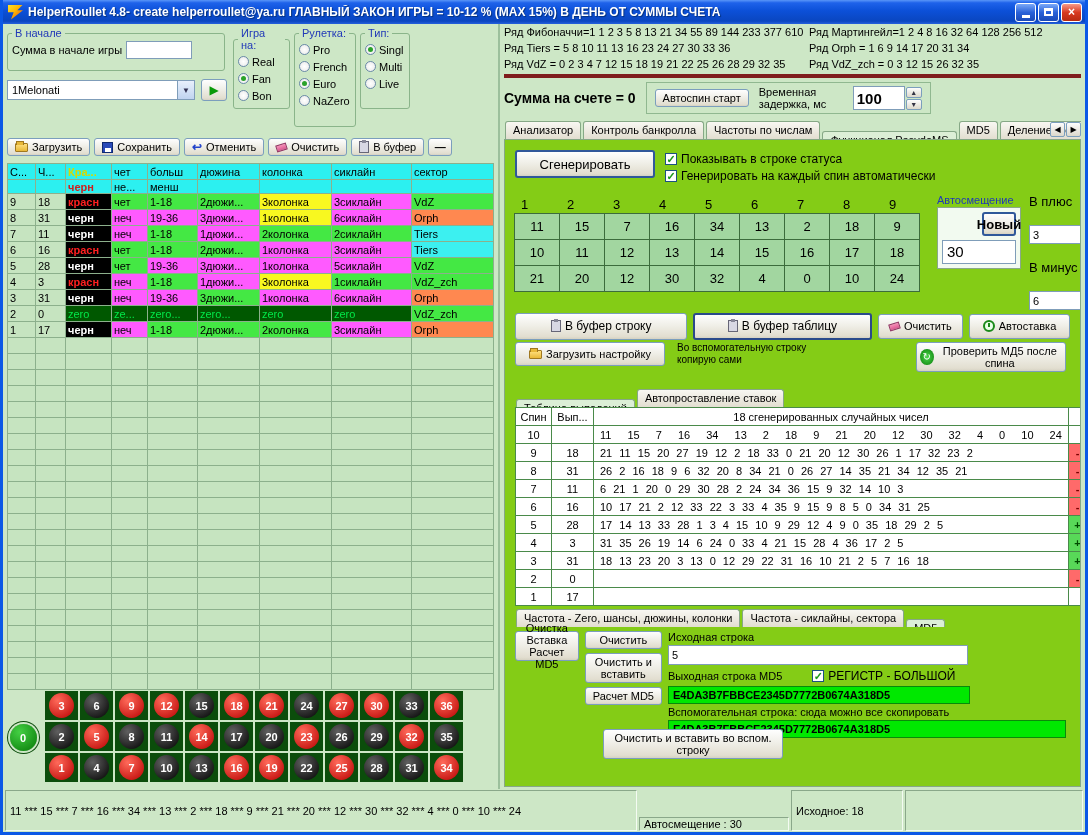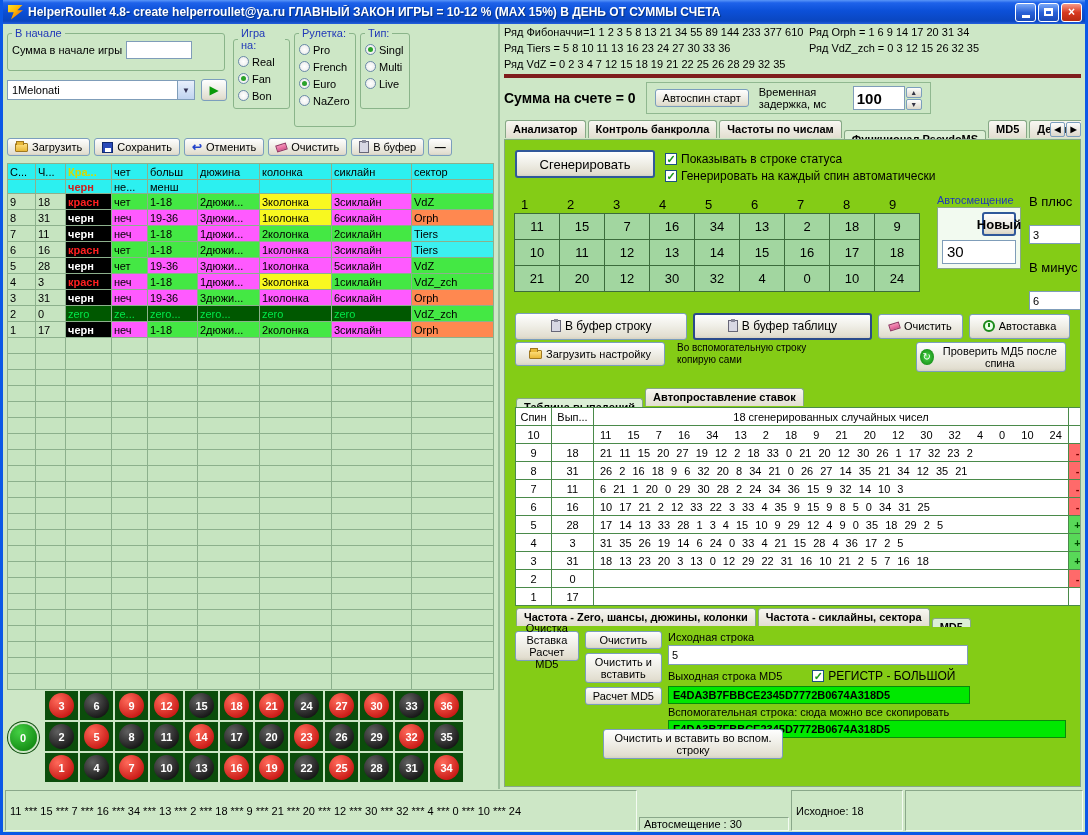--- a/index.html
+++ b/index.html
@@ -84,21 +84,21 @@
 .series-col:last-child{width:auto;flex:1;}
 .series-line{height:16px;white-space:nowrap;overflow:hidden;}
 .account-row{flex:0 0 40px;display:flex;align-items:center;gap:10px;padding:2px 0;}
 .balance{font-size:14px;font-weight:bold;}
 .acc-frame{border:1px solid #90b890;display:flex;align-items:center;gap:10px;padding:3px 8px;}
 .delay-label{width:84px;font-size:11px;line-height:12px;}
 .spinner{display:flex;align-items:center;}
 .spin-input{width:52px;height:24px;font-size:15px;font-weight:bold;text-align:left;}
 .spin-arrows{display:flex;flex-direction:column;gap:1px;margin-left:1px;}
 .sarr{width:16px;height:11px;font-size:7px;display:flex;align-items:center;justify-content:center;background:linear-gradient(180deg,#fdfdfd,#dcd8cc);border:1px solid #7b9ebd;border-radius:2px;color:#334;}
-.tabbar{display:flex;align-items:flex-start;flex:0 0 21px;position:relative;overflow:hidden;padding:0 1px;font-weight:bold;}
+.tabbar{display:flex;align-items:flex-end;flex:0 0 21px;position:relative;overflow:hidden;padding:0 1px;}
 .tab{background:linear-gradient(180deg,#f8f7f2,#e2ded0);border:1px solid #86a886;border-bottom:none;border-radius:3px 3px 0 0;padding:2px 7px 3px;margin-right:2px;white-space:nowrap;}
 .tab.active{background:#dcefd6;position:relative;top:12px;padding-bottom:5px;}
 .tab-scroll{position:absolute;right:0;bottom:2px;display:flex;gap:1px;}
 .tsb{width:15px;height:15px;font-size:8px;display:flex;align-items:center;justify-content:center;background:linear-gradient(180deg,#fdfdfd,#dcd8cc);border:1px solid #7b9ebd;border-radius:2px;}
 .tabcontent{flex:1;border:1px solid #86a886;background:#84cc16;padding:10px;display:flex;flex-direction:column;overflow:hidden;}
 .gen-row{display:flex;gap:10px;flex:0 0 44px;align-items:flex-start;}
 .gen-btn{width:140px;height:28px;font-size:13px;border:2px solid #30589a;}
 .cb-row{display:flex;align-items:center;gap:4px;height:17px;font-size:12px;white-space:nowrap;}
 .cb{width:12px;height:12px;border:1px solid #1c5180;background:#fff;display:flex;align-items:center;justify-content:center;font-size:11px;color:#1a9a1a;font-weight:bold;line-height:10px;flex:0 0 12px;}
 .grid-zone{display:flex;gap:8px;flex:0 0 112px;align-items:flex-start;}
@@ -779,20 +779,21 @@
     </div>
 
     <div class="right-panel">
       <div class="series">
         <div class="series-col">
             <div class="series-line">Ряд Фибоначчи=1 1 2 3 5 8 13 21 34 55 89 144 233 377 610</div>
             <div class="series-line">Ряд Tiers = 5 8 10 11 13 16 23 24 27 30 33 36</div>
             <div class="series-line">Ряд VdZ = 0 2 3 4 7 12 15 18 19 21 22 25 26 28 29 32 35</div>
           </div>
         <div class="series-col">
+            <div class="series-line">Ряд Мартингейл=1 2 4 8 16 32 64 128 256 512</div>
             <div class="series-line">Ряд Orph = 1 6 9 14 17 20 31 34</div>
             <div class="series-line">Ряд VdZ_zch = 0 3 12 15 26 32 35</div>
           </div>
       </div>
 
       <div class="account-row">
         <span class="balance">Сумма на счете = 0</span>
         <div class="acc-frame">
           <button class="btn">
               <span>Автоспин старт</span>

